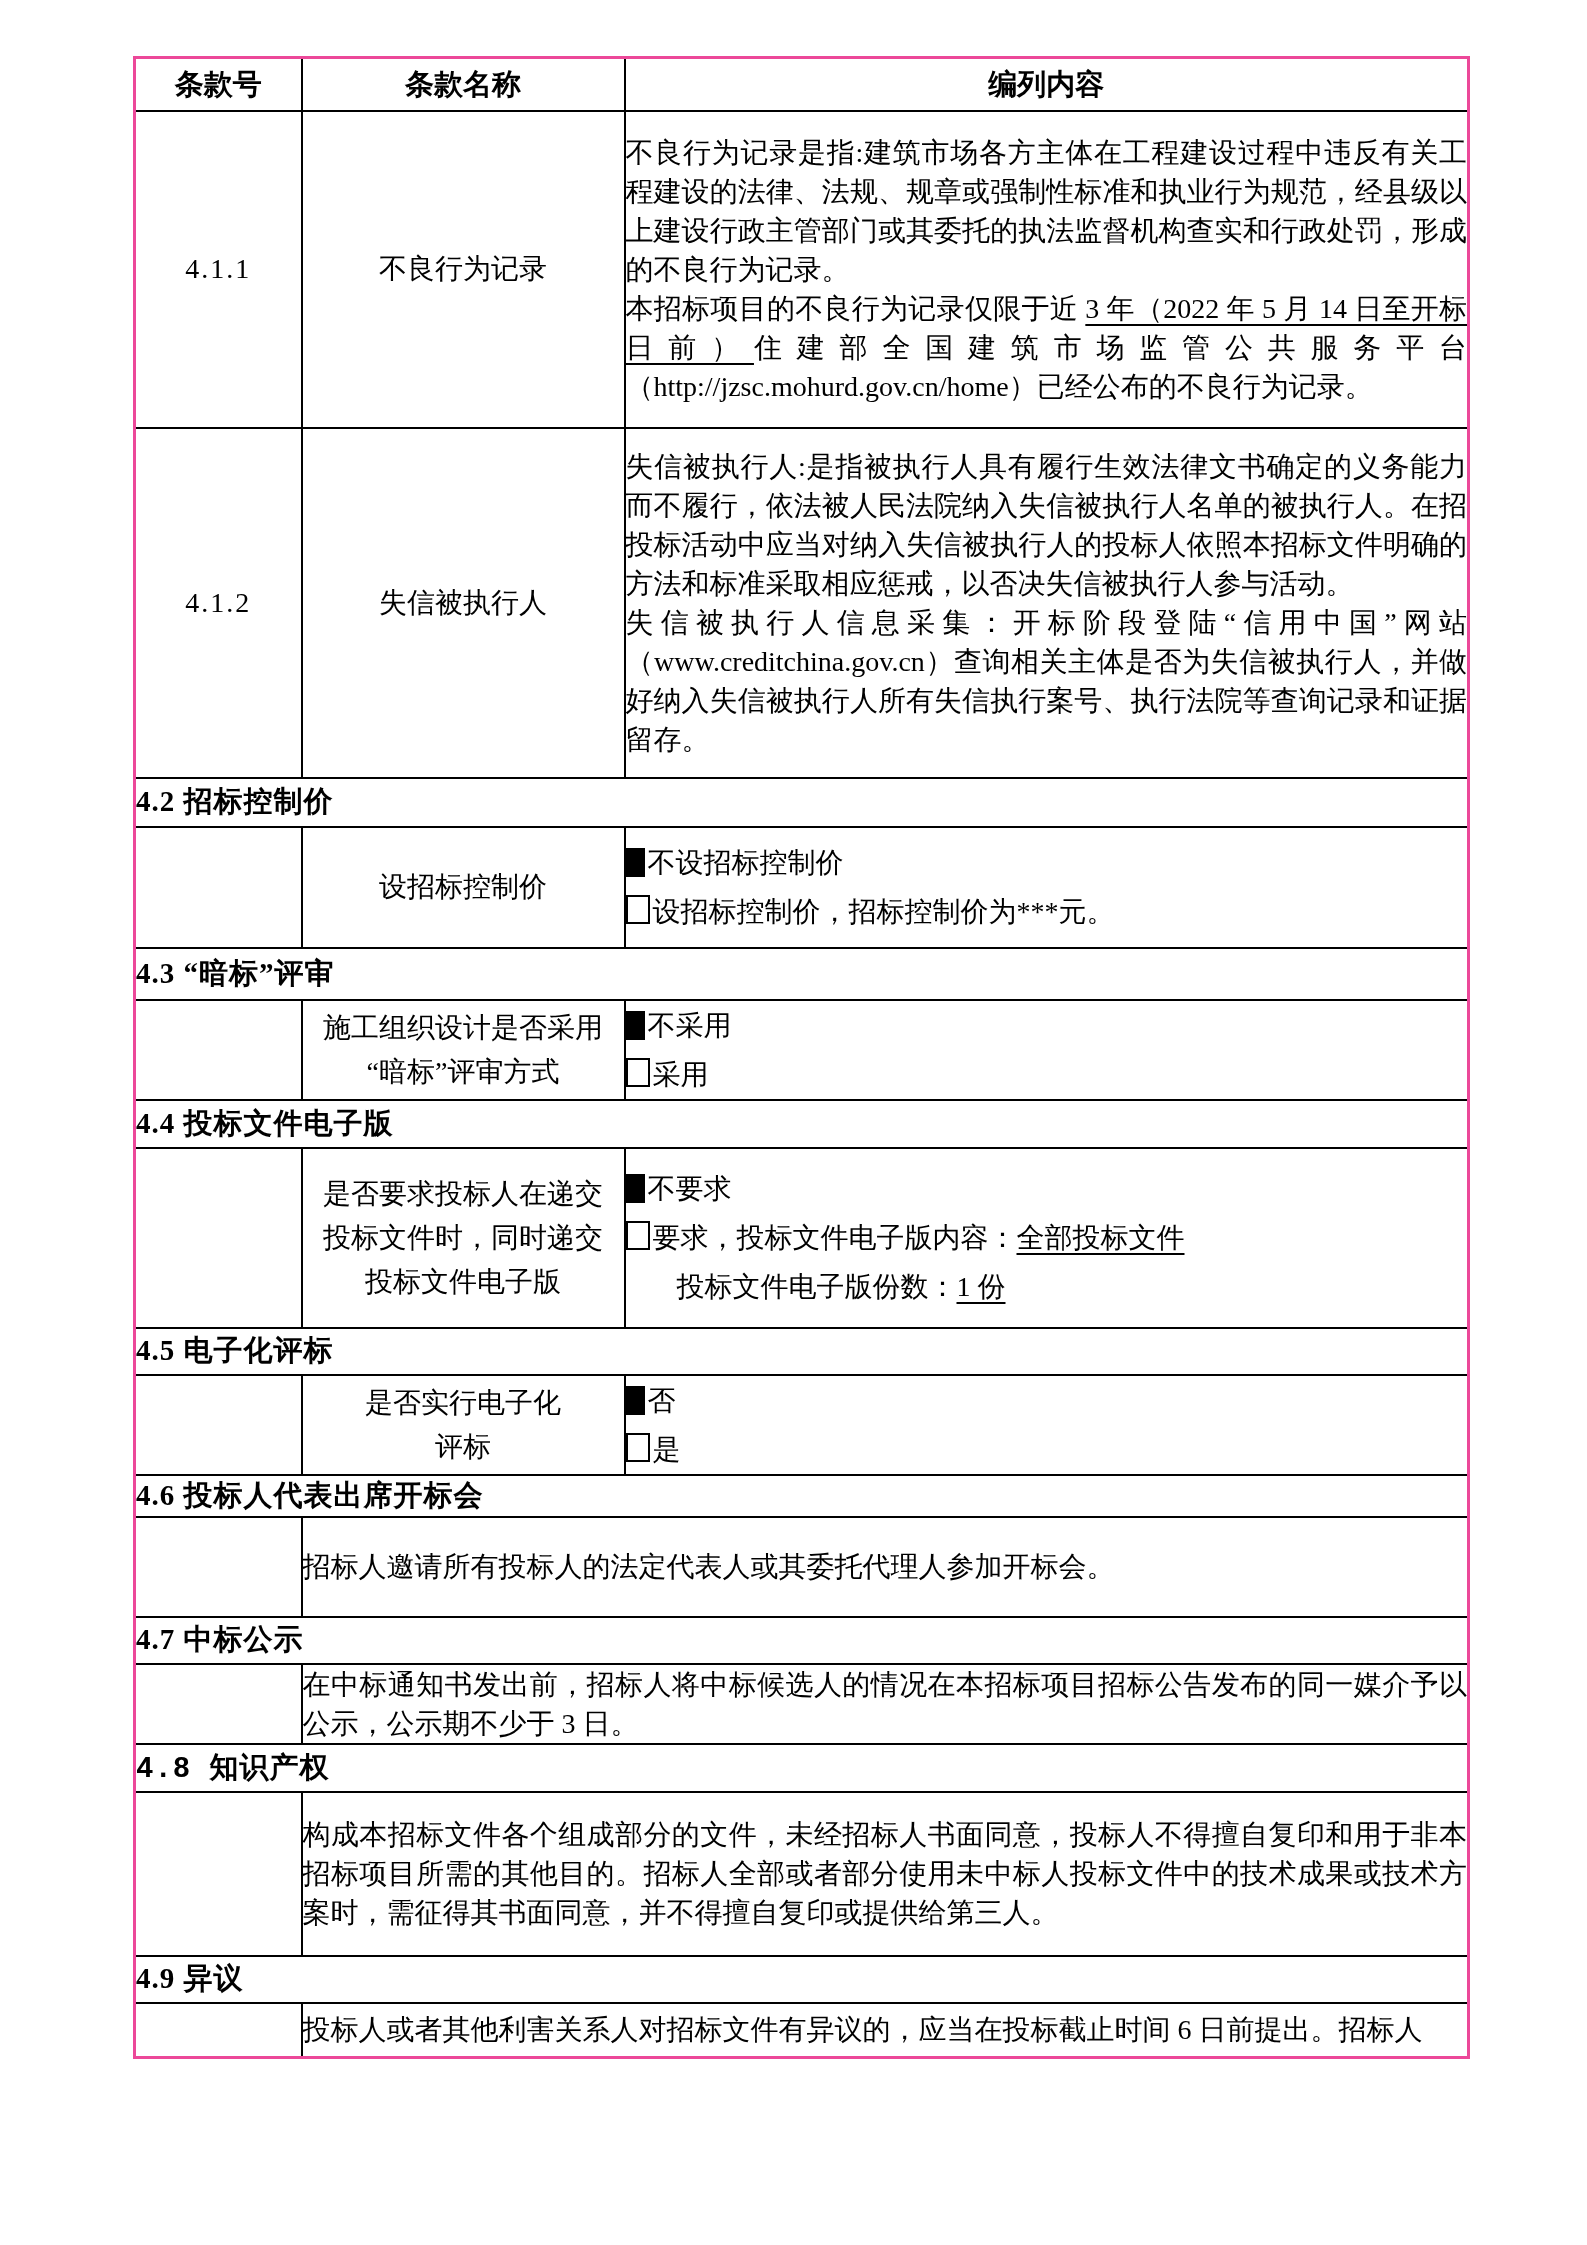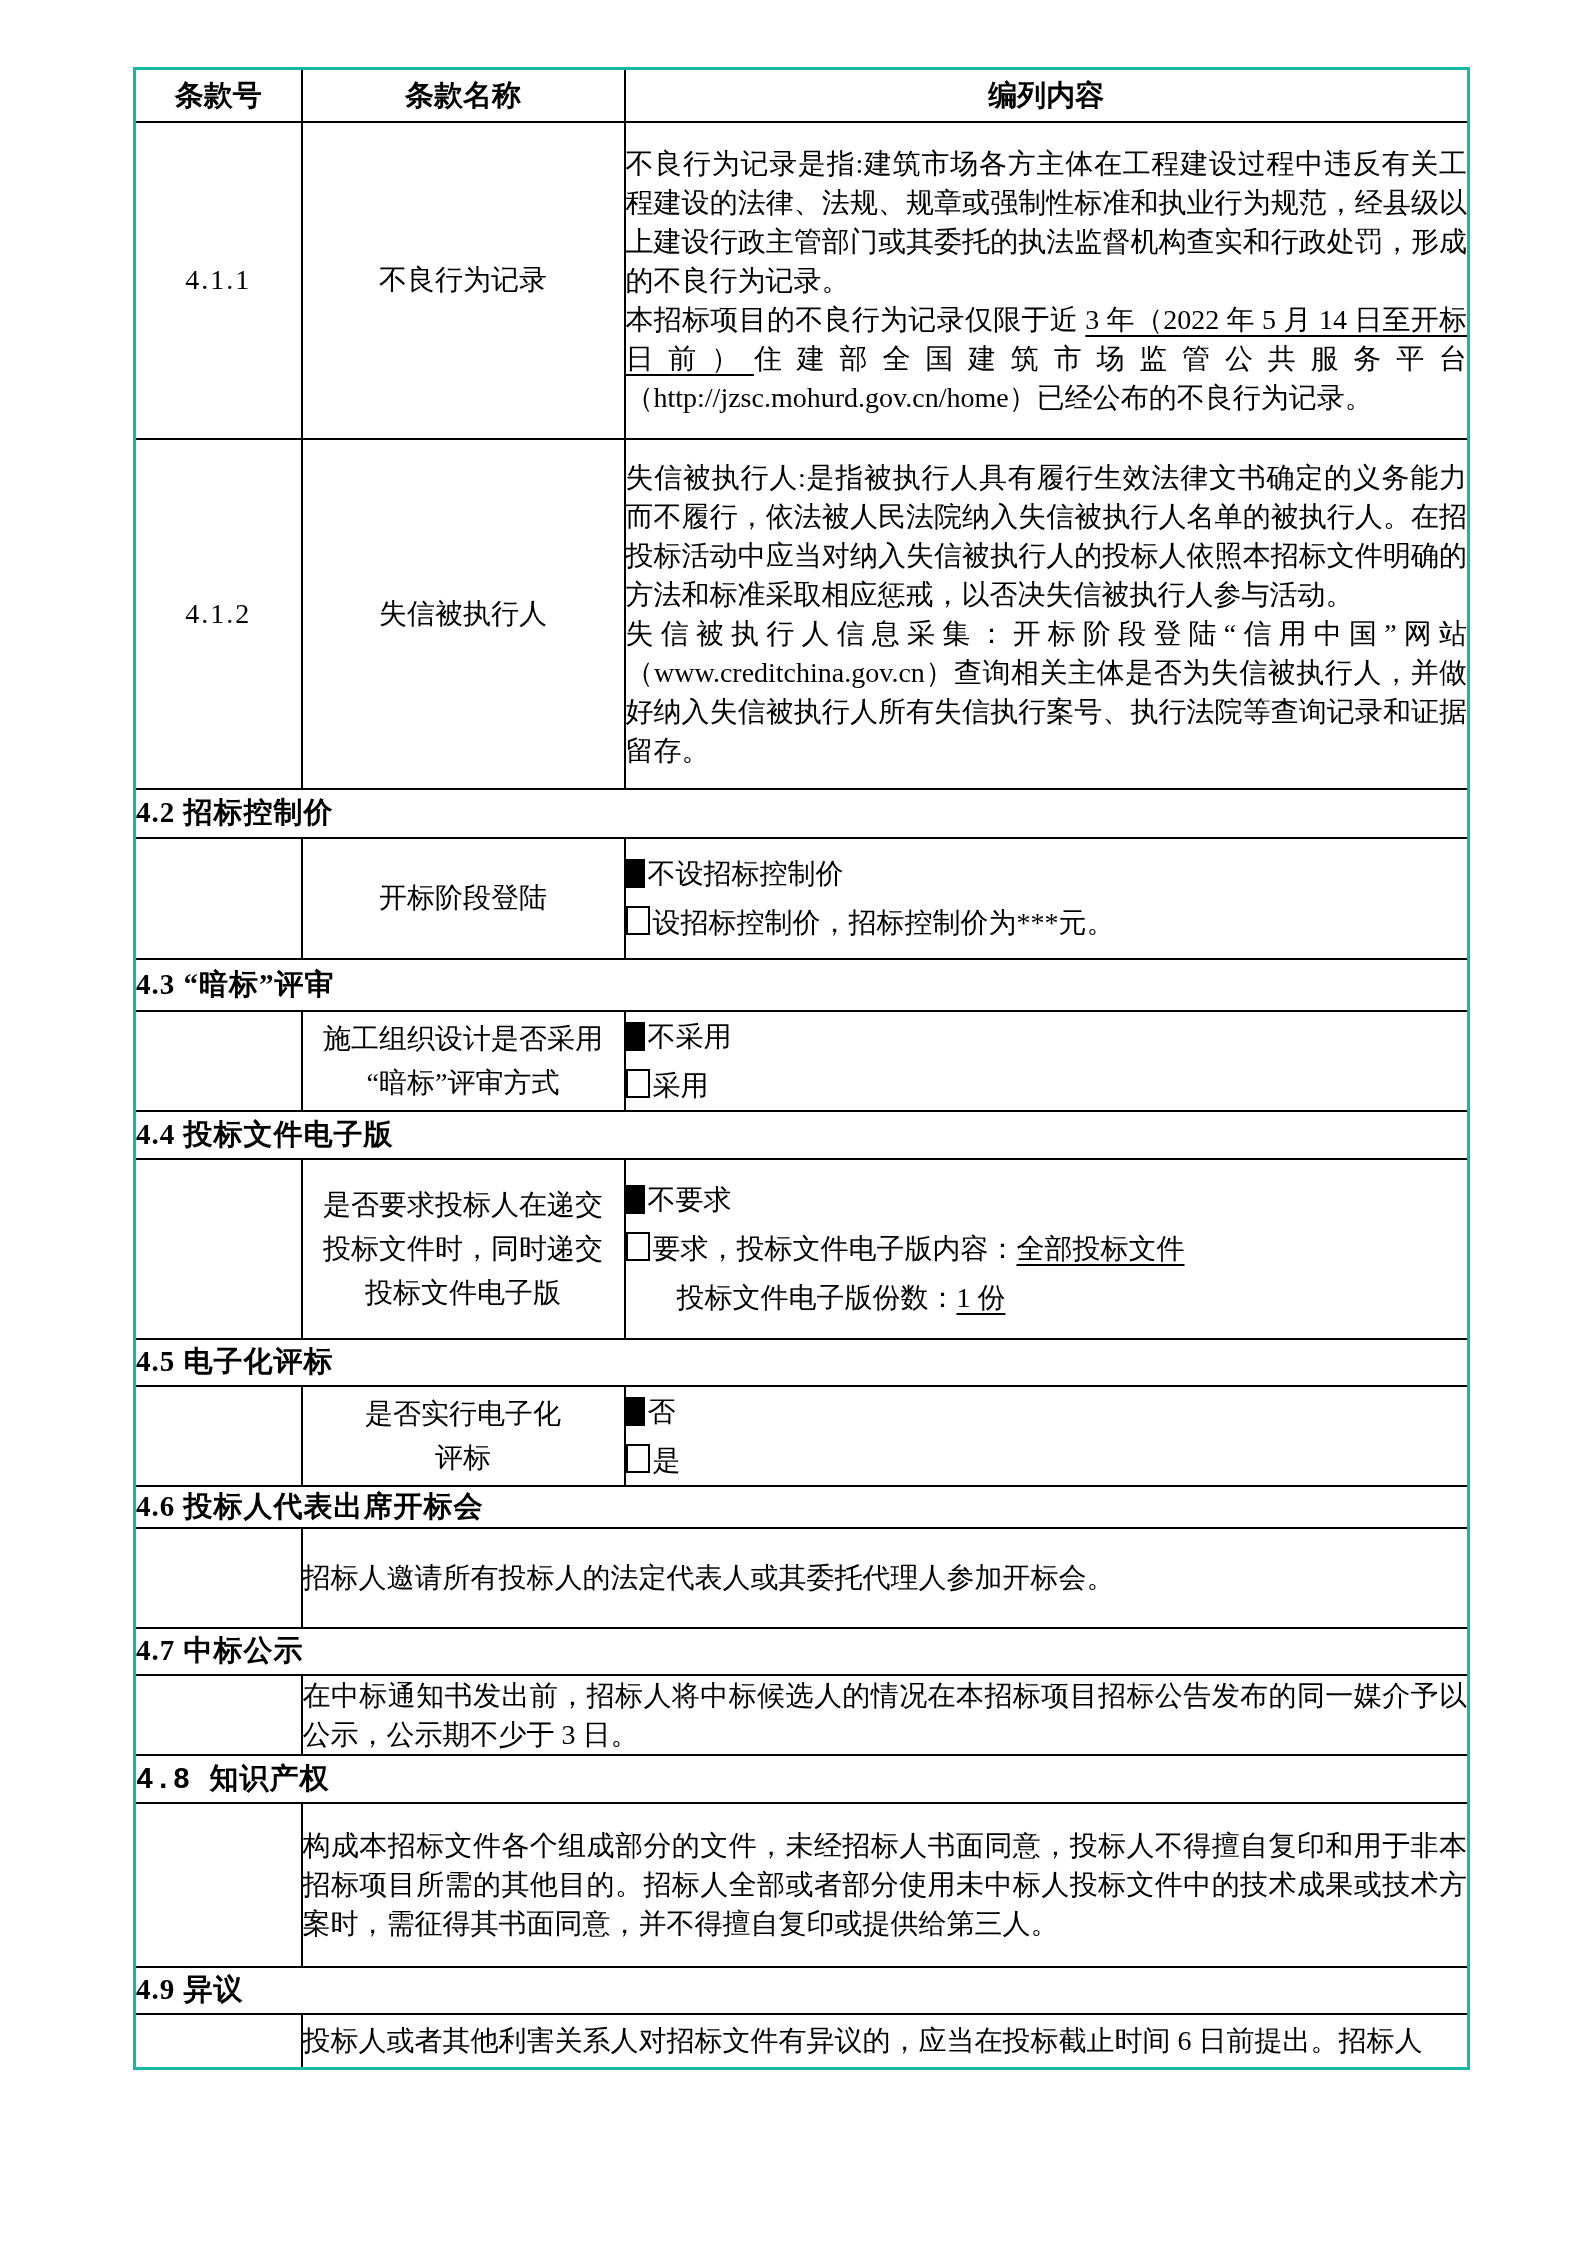--- a/index.html
+++ b/index.html
@@ -5,25 +5,25 @@
   html,body{margin:0;padding:0;background:#ffffff;}
   .page{
     position:relative;
     width:1587px;height:2245px;
     background:#ffffff;
     color:#000;
     font-family:"Liberation Serif","DejaVu Serif",serif;
     overflow:hidden;
   }
   table.doc{
-    position:absolute;left:133px;top:67px;
+    position:absolute;left:133px;top:56px;
     width:1334px;
     border-collapse:collapse;
     table-layout:fixed;
-    border:3px solid #14b8a6;
+    border:3px solid #ec4899;
   }
   table.doc td{
     border:2px solid #000;
     padding:0;
     vertical-align:middle;
     overflow:hidden;
   }
   
   tr.hdr td{
     font-weight:bold;
@@ -117,21 +117,21 @@
             <div class="para"><span class="seg">失信被执行人:是指被执行人具有履行生效法律文书确定的义务能力而不履行，依法被人民法院纳入失信被执行人名单的被执行人。在招投标活动中应当对纳入失信被执行人的投标人依照本招标文件明确的方法和标准采取相应惩戒，以否决失信被执行人参与活动。</span></div>
             <div class="para"><span class="seg">失信被执行人信息采集：开标阶段登陆“信用中国”网站（www.creditchina.gov.cn）查询相关主体是否为失信被执行人，并做好纳入失信被执行人所有失信执行案号、执行法院等查询记录和证据留存。</span></div>
           </td>
         </tr>
         <tr class="row-section" style="height: 49px;">
           <td class="section-cell" colspan="3"><span>4.2 招标控制价</span></td>
         </tr>
         <tr class="row-choice" style="height: 121px;">
           <td class="num-cell"></td>
           <td class="name-cell">
-            <div class="name-line">开标阶段登陆</div>
+            <div class="name-line">设招标控制价</div>
           </td>
           <td class="choice-cell">
             <div class="choice-line"><span class="cb cb-filled"></span><span class="seg">不设招标控制价</span></div>
             <div class="choice-line"><span class="cb cb-empty"></span><span class="seg">设招标控制价，招标控制价为***元。</span></div>
           </td>
         </tr>
         <tr class="row-section" style="height: 52px;">
           <td class="section-cell" colspan="3"><span>4.3 “暗标”评审</span></td>
         </tr>
         <tr class="row-choice" style="height: 84px;">

